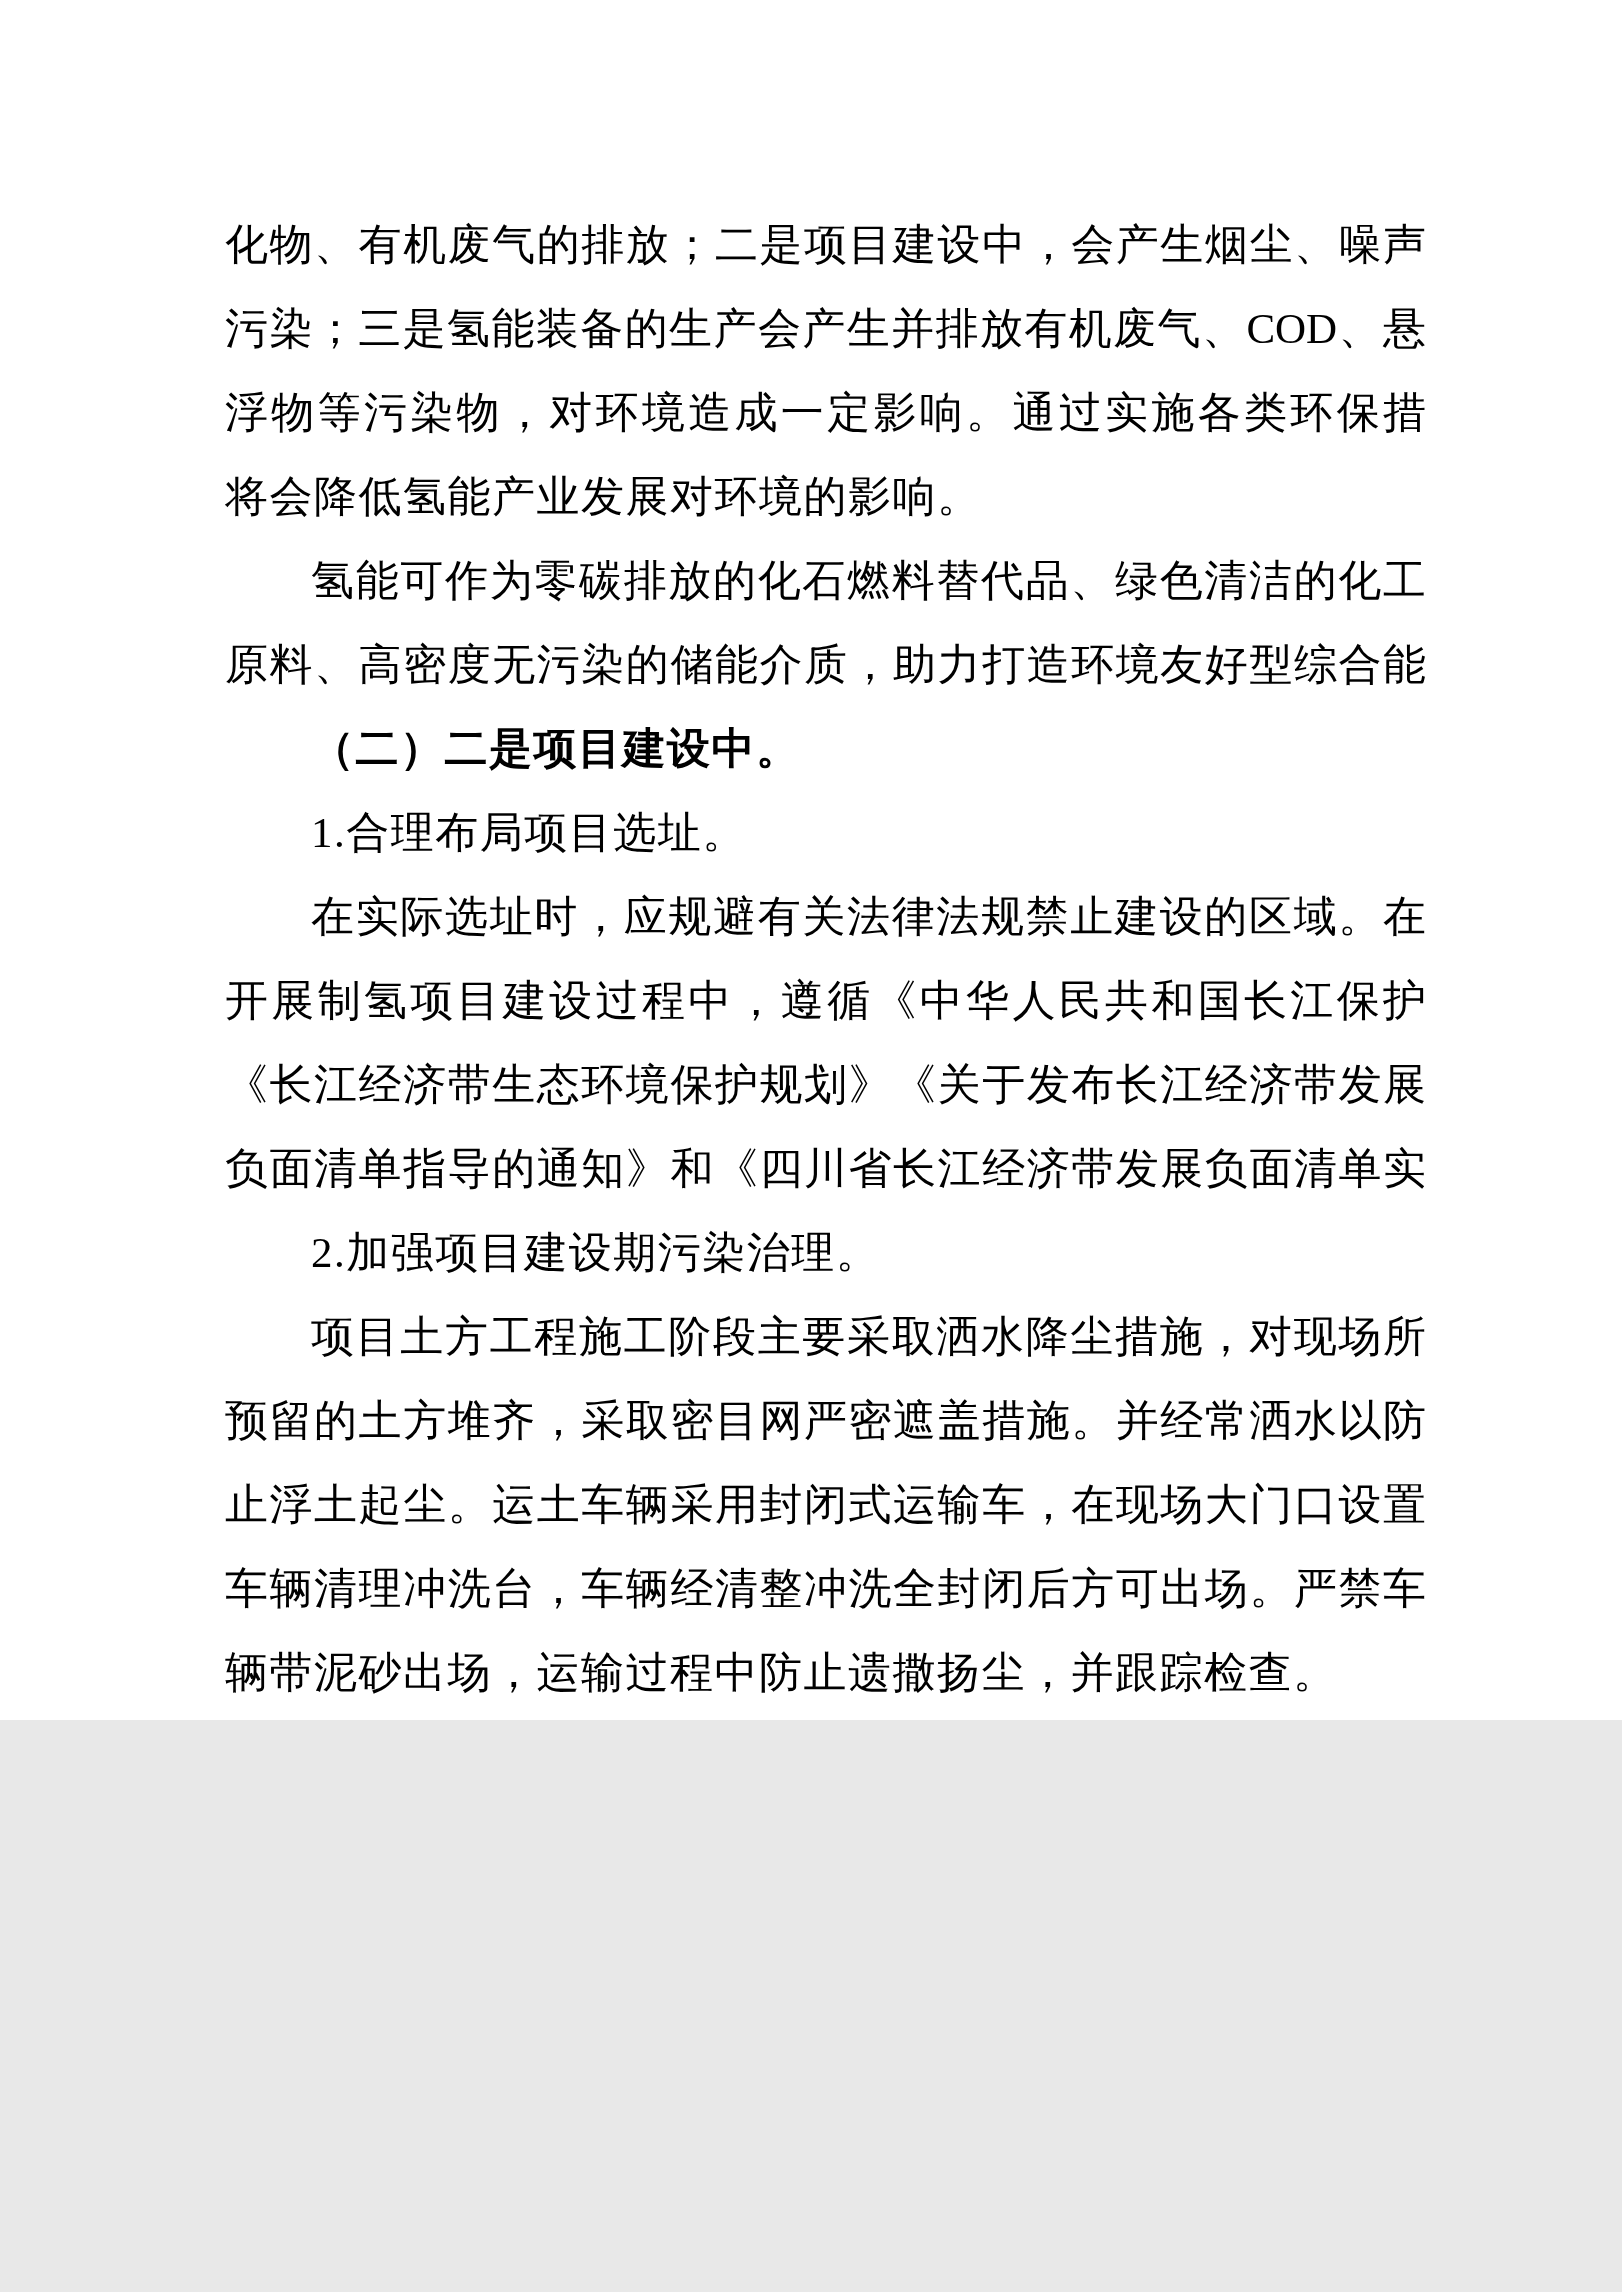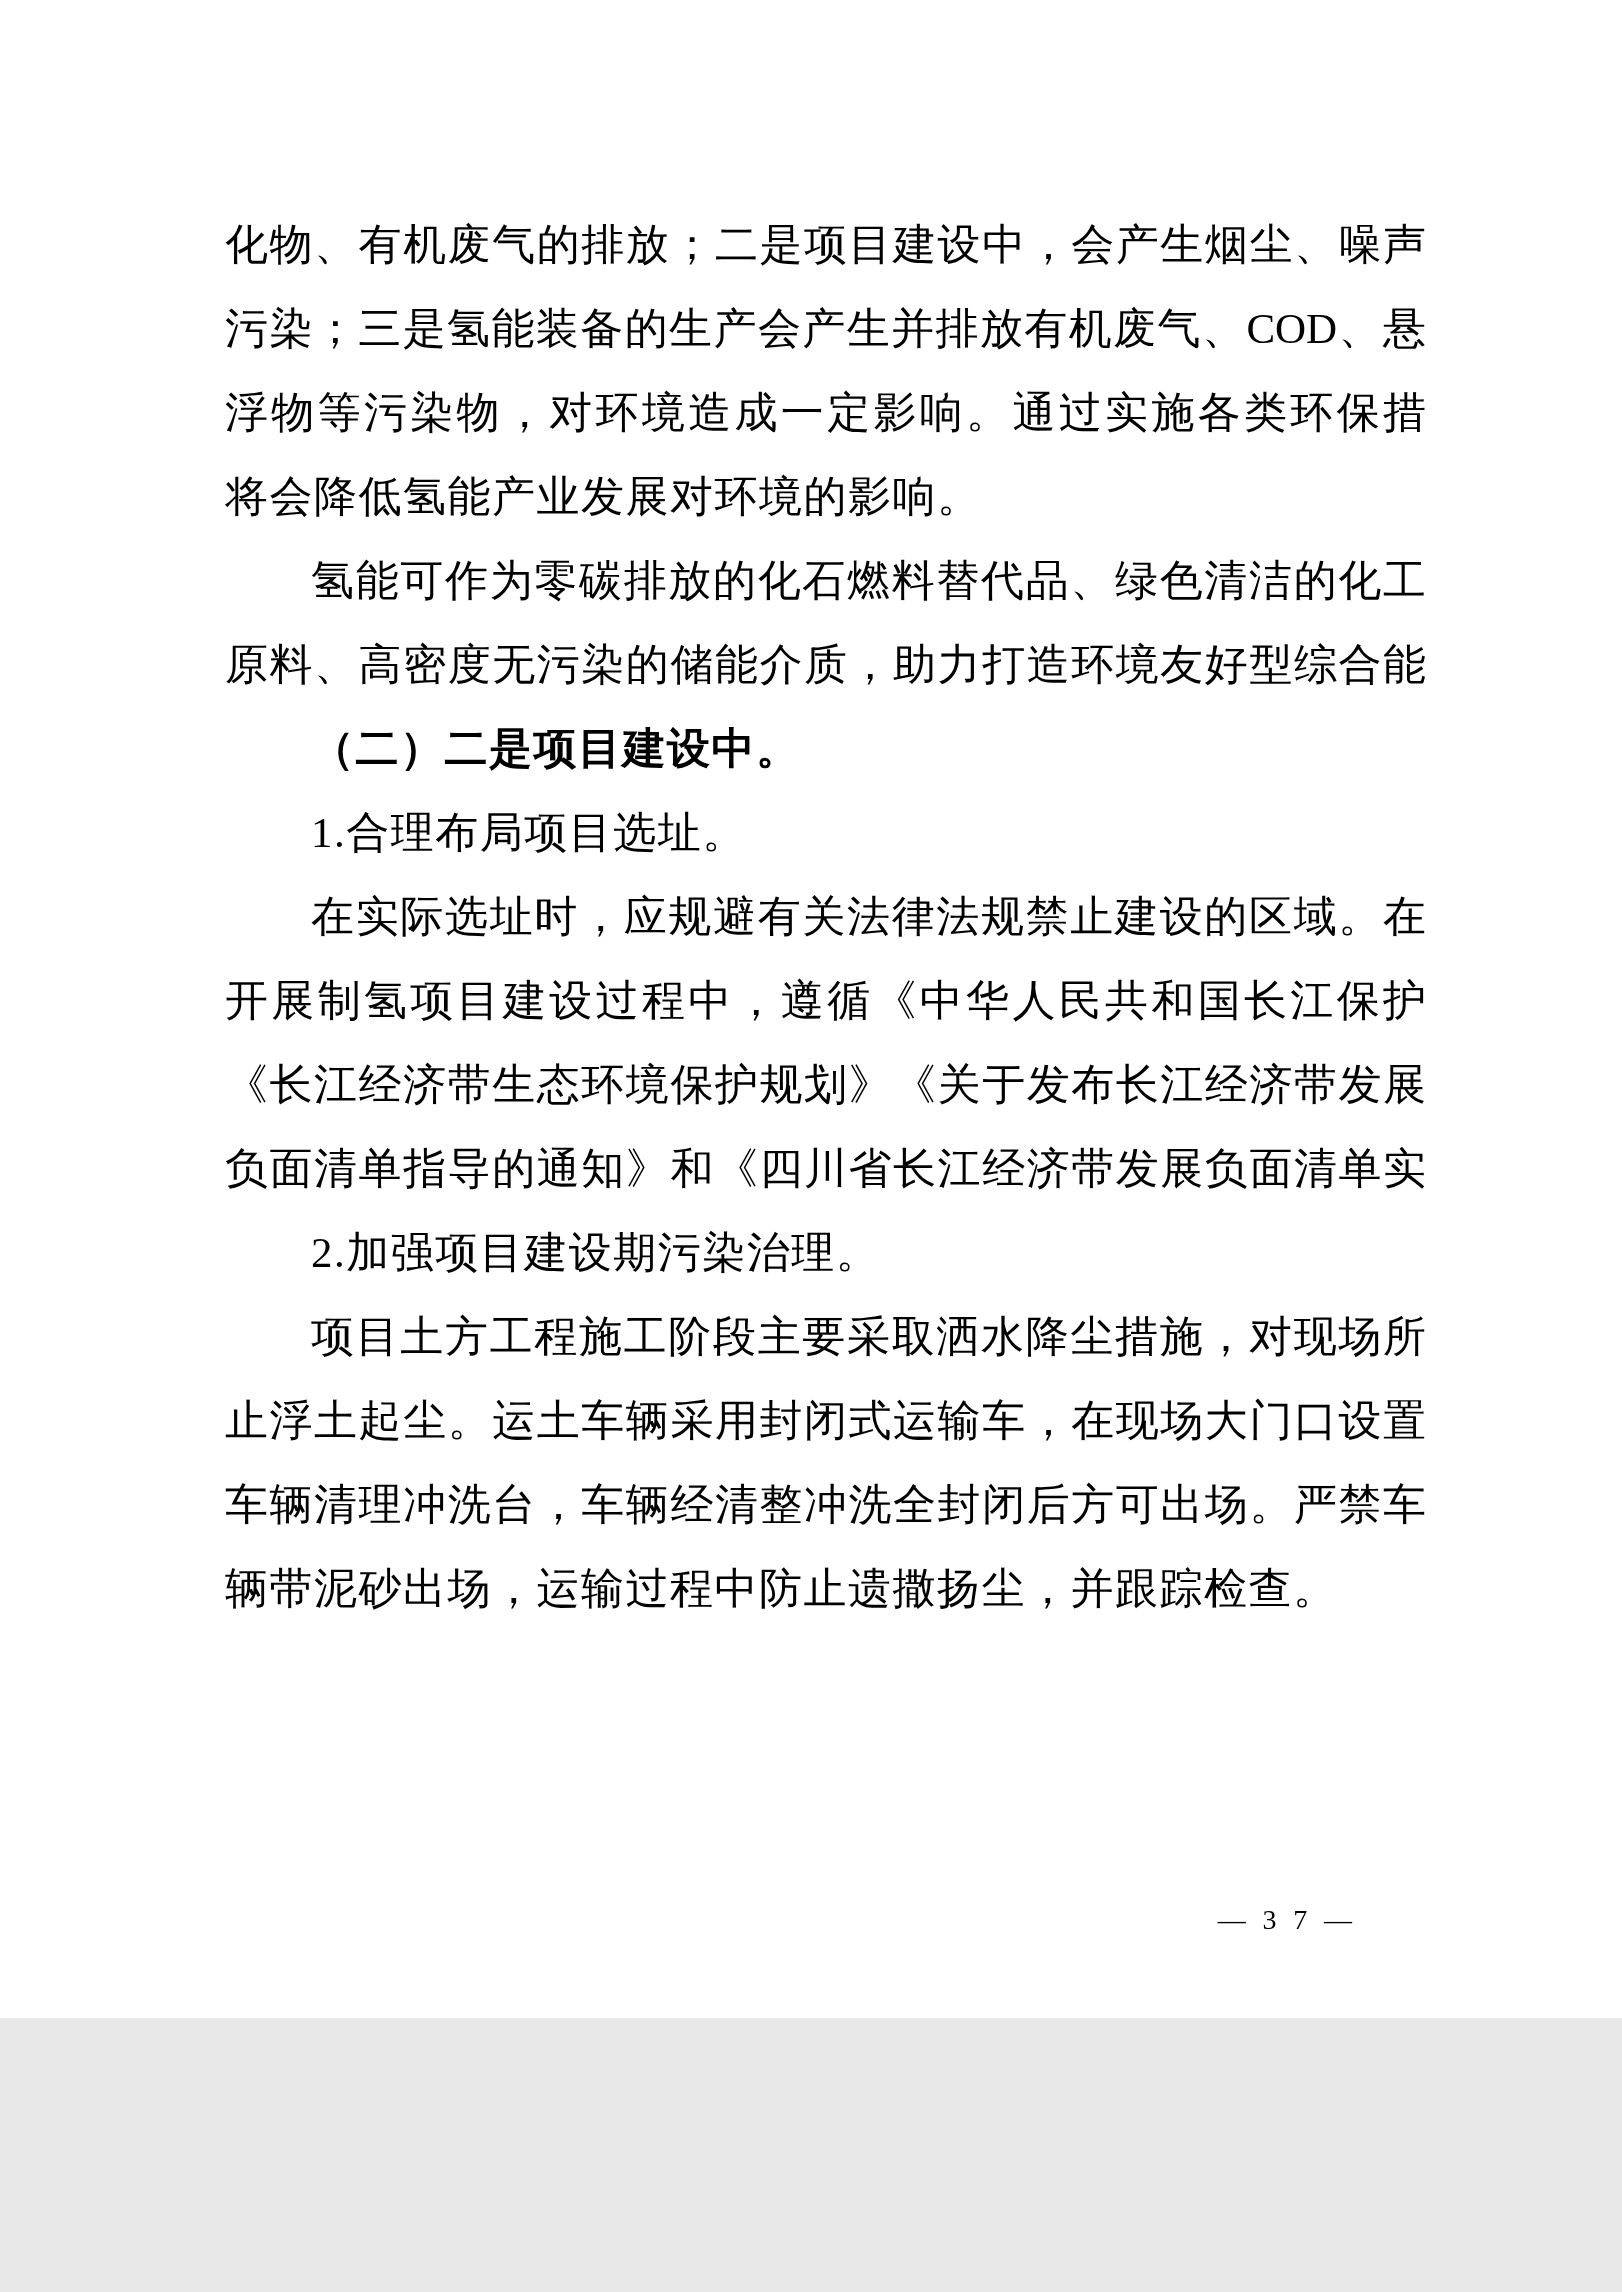--- a/index.html
+++ b/index.html
@@ -3,21 +3,21 @@
 <meta charset="utf-8">
 <style>
   html, body {
     margin: 0;
     padding: 0;
     background: #e8e8e8;
   }
   .page {
     position: relative;
     width: 1622px;
-    height: 2018px;
+    height: 1720px;
     background: #ffffff;
     overflow: hidden;
     font-family: "Liberation Serif", "DejaVu Serif", serif;
     color: #000000;
   }
   .content {
     position: absolute;
     left: 225px;
     top: 203px;
     width: 1201px;
@@ -85,20 +85,21 @@
       <div class="line full">《长江经济带生态环境保护规划》《关于发布长江经济带发展</div>
       <div class="line full">负面清单指导的通知》和《四川省长江经济带发展负面清单实</div>
     </div>
 
     <div class="para">
       <div class="line last indent">2.加强项目建设期污染治理。</div>
     </div>
 
     <div class="para">
       <div class="line full indent">项目土方工程施工阶段主要采取洒水降尘措施，对现场所</div>
+      <div class="line full">预留的土方堆齐，采取密目网严密遮盖措施。并经常洒水以防</div>
       <div class="line full">止浮土起尘。运土车辆采用封闭式运输车，在现场大门口设置</div>
       <div class="line full">车辆清理冲洗台，车辆经清整冲洗全封闭后方可出场。严禁车</div>
       <div class="line last">辆带泥砂出场，运输过程中防止遗撒扬尘，并跟踪检查。</div>
     </div>
 
   </div>
 
   <div class="footer">— 3 7 —</div>
 </div>
 

